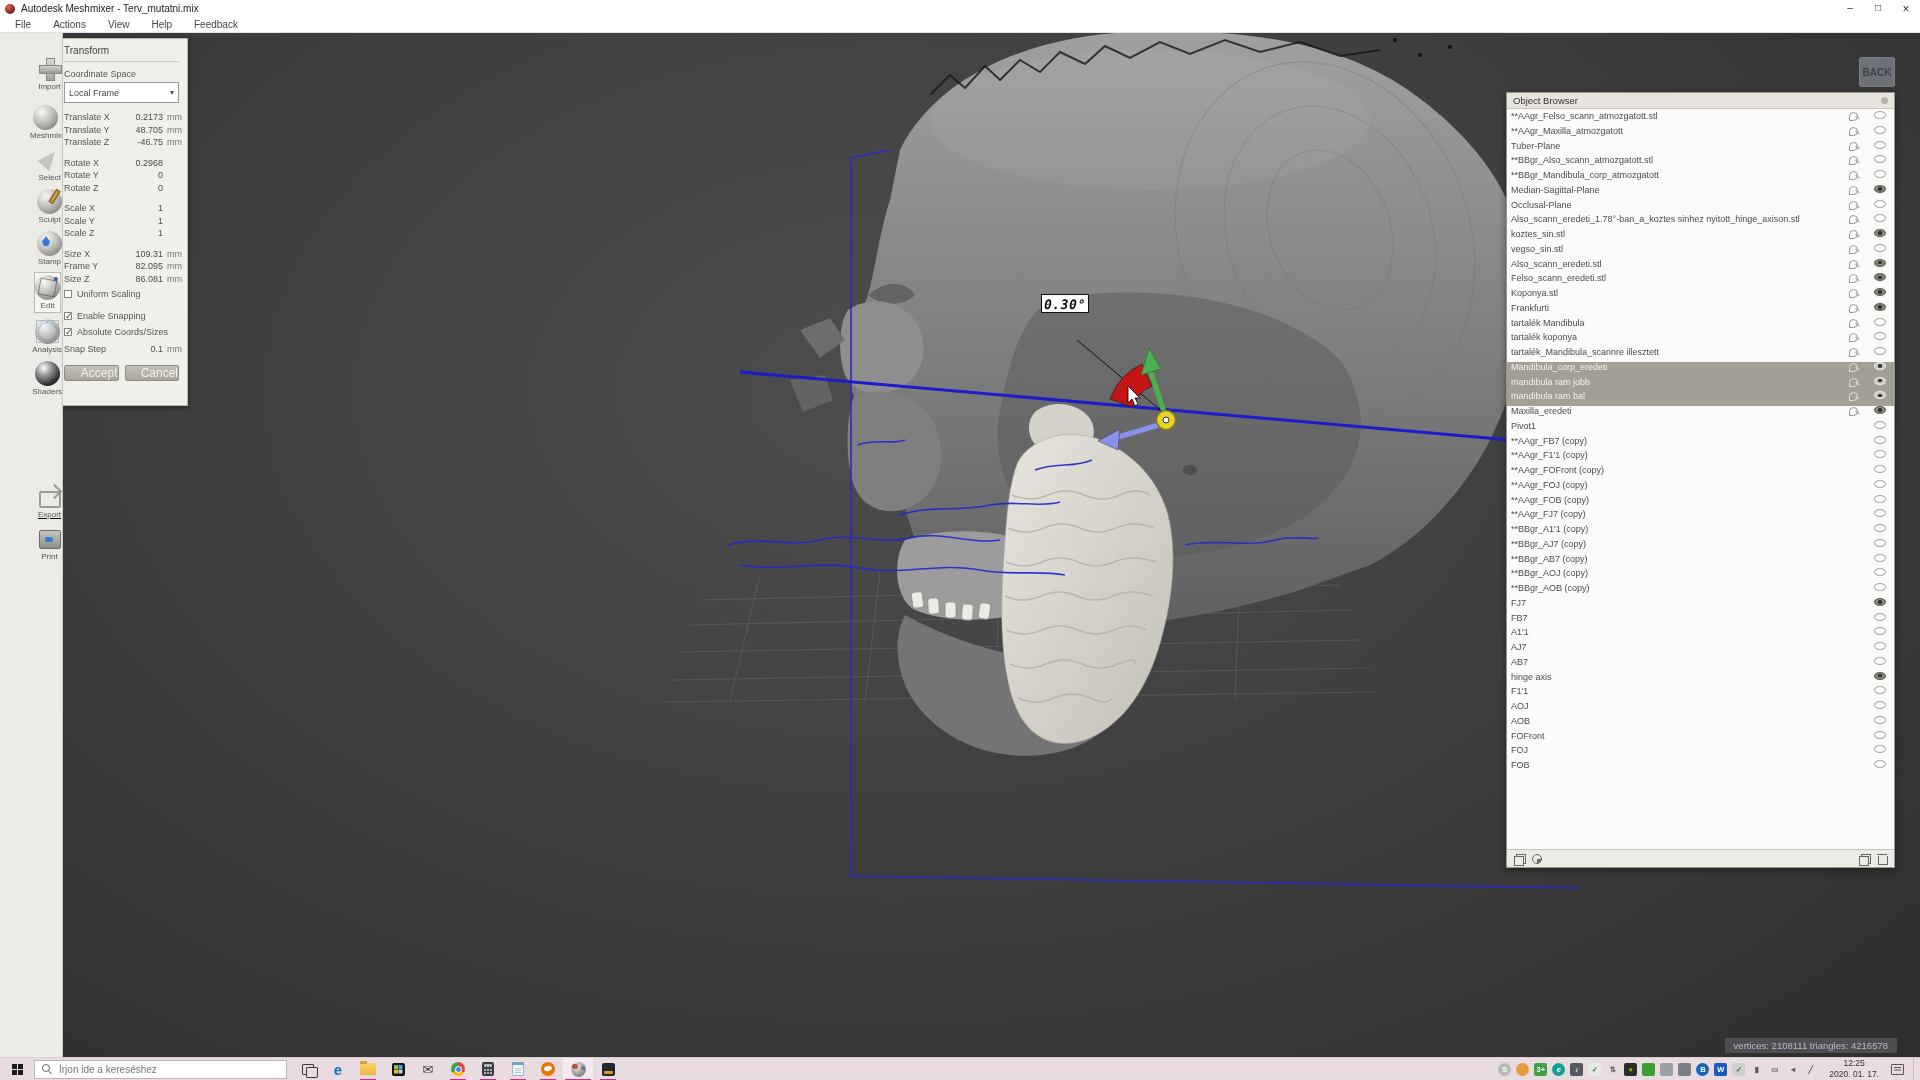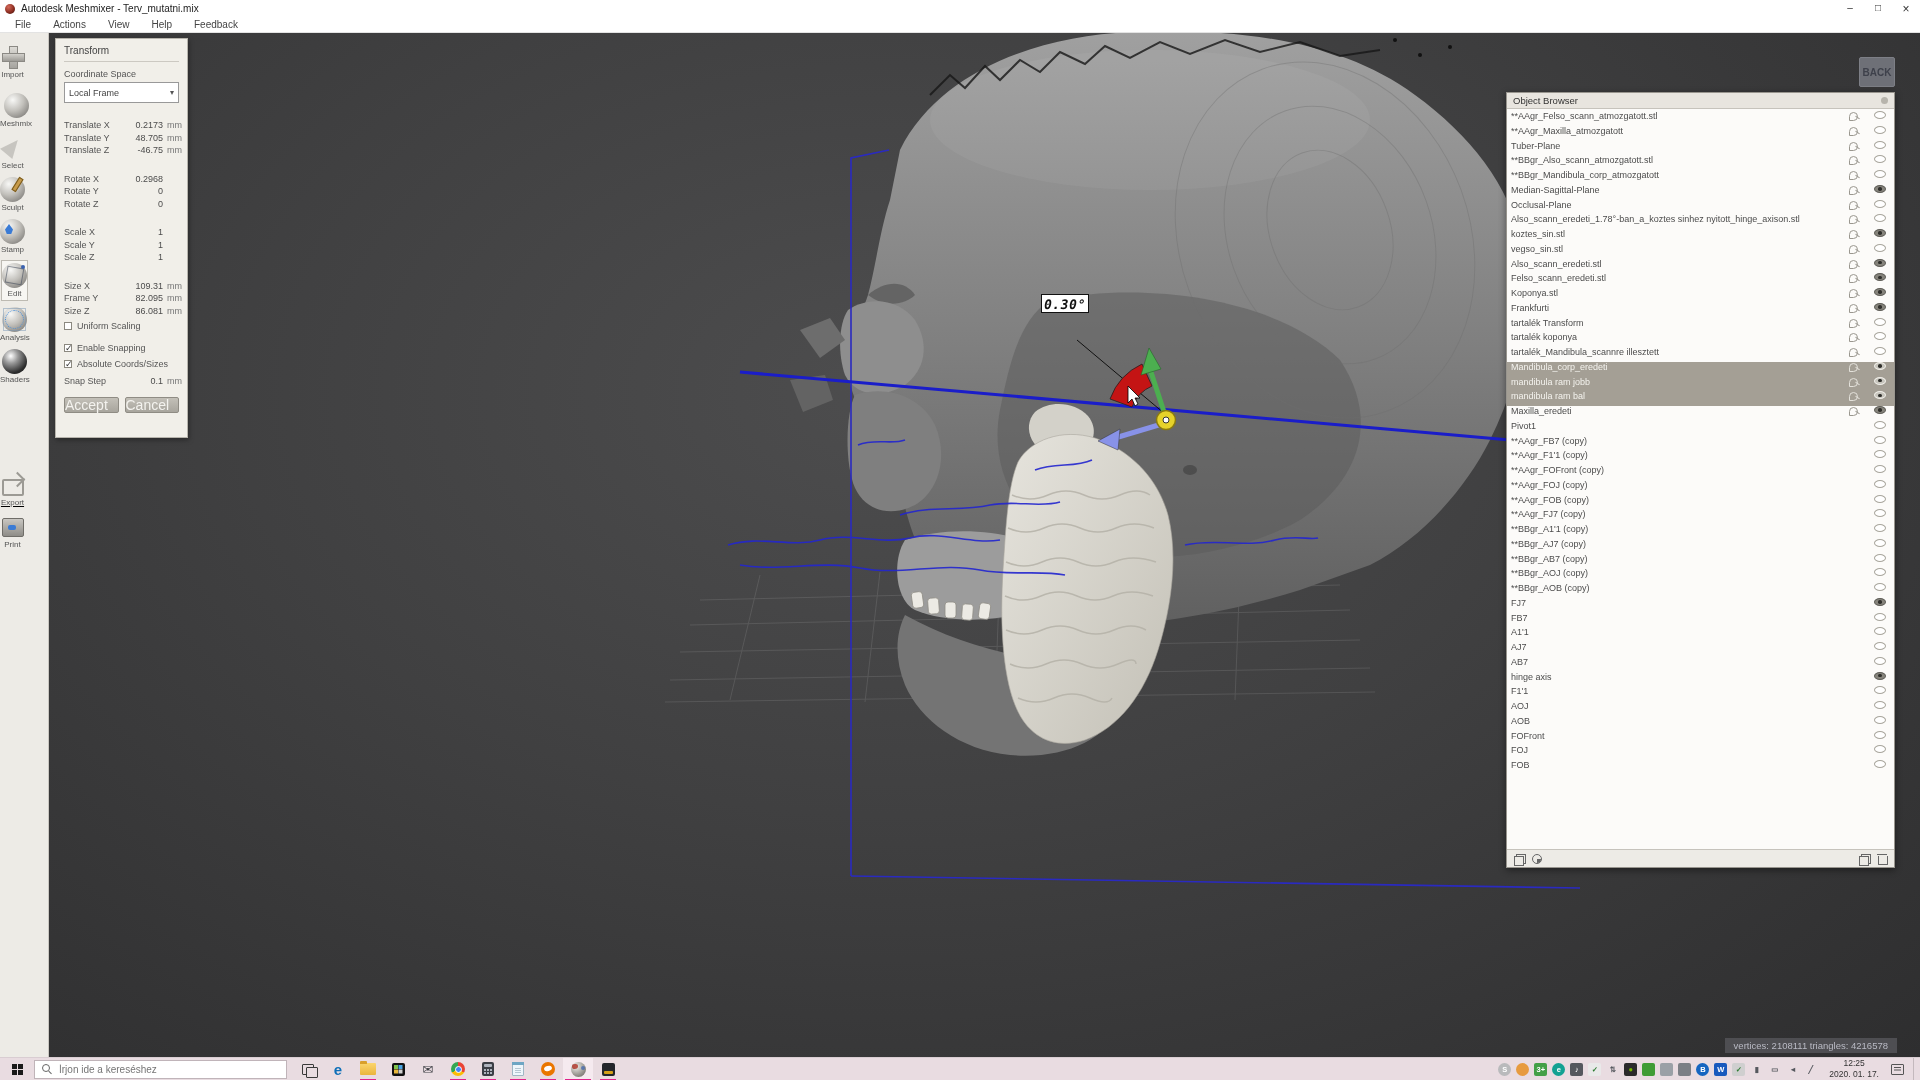--- a/index.html
+++ b/index.html
@@ -8,21 +8,21 @@
   
   #titlebar{position:absolute;left:0;top:0;right:0;height:17px;background:#fff;display:flex;align-items:center;z-index:30;font-size:10px;color:#222}
   #app-logo{width:10px;height:10px;border-radius:50%;background:radial-gradient(circle at 35% 30%,#d4695a,#8e2f22 55%,#3a100a);margin:0 6px 0 5px}
   #win-controls{margin-left:auto;display:flex}
   #win-controls span{width:28px;text-align:center;color:#333;font-size:10px;cursor:default}
   .wc-min::before{content:"–"}.wc-max::before{content:"□"}.wc-close::before{content:"×";font-size:12px}
   #menubar{position:absolute;left:0;top:17px;right:0;height:16px;background:#fff;border-bottom:1px solid #e3e3e3;display:flex;align-items:center;z-index:30;font-size:10px;color:#444;padding-left:4px}
   .menu-item{padding:0 11px;cursor:default}
 
   
-  #tool-rail{position:absolute;left:0;top:33px;bottom:23px;width:49px;background:#edebe6;border-right:1px solid #c9c6c0;z-index:25;display:flex;flex-direction:column;align-items:flex-start;padding-top:7px}
+  #tool-rail{position:absolute;left:0;top:33px;bottom:23px;width:63px;background:#edebe6;border-right:1px solid #c9c6c0;z-index:25;display:flex;flex-direction:column;align-items:flex-end;padding-top:19px}
   .rail-sep{height:1px;background:#c9c6c0;margin:3px 6px}
   .tool{display:flex;flex-direction:column;align-items:center;margin:4px 0 3px;cursor:pointer}
   .tool-label{font-size:8px;color:#555;margin-top:1px}
   .tool.active{background:#f7f6f2;outline:1px solid #bdbab2;margin:4px 2px 3px;padding:2px 0}
   .tool-icon{width:25px;height:25px;position:relative}
   .sphere{border-radius:50%;background:radial-gradient(circle at 35% 28%,#f8f8f6,#c2c0bb 45%,#8a8884 80%,#6f6d69)}
   .import-plus-icon::before{content:"";position:absolute;left:9px;top:2px;width:7px;height:21px;background:linear-gradient(#dddbd6,#a5a39e);border:1px solid #8b8984}
   .import-plus-icon::after{content:"";position:absolute;top:9px;left:2px;height:7px;width:21px;background:linear-gradient(#d2d0cb,#9d9b96);border:1px solid #8b8984}
   .select-arrow-icon::before{content:"";position:absolute;left:4px;top:3px;width:0;height:0;border-left:8px solid transparent;border-right:8px solid transparent;border-bottom:18px solid #c7c5c0;transform:rotate(40deg)}
   .sculpt-sphere-icon::after{content:"";position:absolute;width:3px;height:13px;background:#c89b4a;border:1px solid #7a5c20;left:15px;top:0;transform:rotate(32deg)}
@@ -43,30 +43,30 @@
   #angle-label span{display:inline-block;font-family:"DejaVu Sans Mono",monospace;font-weight:bold;font-size:13px;line-height:17px;transform:skewX(-10deg);letter-spacing:.5px;color:#111}
   #back-btn{position:absolute;left:1859px;top:57px;width:36px;height:30px;background:#6e7077;border:1px solid #7d7f86;border-radius:2px;color:#3e414b;font-size:10px;font-weight:bold;display:flex;align-items:center;justify-content:center;z-index:4}
   #status-info{position:absolute;right:23px;bottom:27px;background:#4e4e52;color:#b9bac4;font-size:9.5px;padding:2px 9px;z-index:6}
 
   
   #transform-panel{position:absolute;left:55px;top:38px;width:133px;background:#f1efe9;border:1px solid #b7b4ac;box-shadow:1px 2px 5px rgba(0,0,0,.35);z-index:10;font-size:9px;color:#555;padding:6px 8px 24px}
   #tp-title{font-size:10px;color:#444;padding-bottom:5px;border-bottom:1px solid #ccc9c2;margin-bottom:7px}
   #cs-label{margin-bottom:3px;color:#555}
   #cs-select{height:21px;background:#fff;border:1px solid #999;display:flex;align-items:center;justify-content:space-between;padding:0 4px;color:#444;cursor:pointer}
   #cs-select::after{content:"▾";font-size:8px;color:#555}
-  .t-group{margin-top:16px}
+  .t-group{margin-top:8px}
   .t-row{display:grid;grid-template-columns:1fr 38px 16px;height:12.5px;align-items:center}
   .t-value{text-align:right;color:#4c4c4c}
   .t-unit{padding-left:4px;color:#777}
   .cb-row{display:flex;align-items:center;height:14px;margin-top:2px;cursor:pointer}
   .cb{width:8px;height:8px;border:1px solid #8b887f;background:#fff;display:inline-block;margin-right:5px;position:relative;flex:none}
   .cb.checked::before{content:"✓";position:absolute;left:0;top:-2.5px;font-size:9px;color:#333}
   #snap-row{margin-top:4px}
   #tp-buttons{display:flex;gap:6px;margin-top:9px}
-  #tp-buttons div{flex:1;height:16px;background:linear-gradient(#c3c0b8,#a8a59d);border:1px solid #8f8c84;border-radius:2px;color:#f4f3ef;font-size:14px;text-align:left;line-height:14px;cursor:pointer}
+  #tp-buttons div{flex:1;height:16px;background:linear-gradient(#c3c0b8,#a8a59d);border:1px solid #8f8c84;border-radius:2px;color:#f4f3ef;font-size:12px;text-align:right;line-height:14px;cursor:pointer}
   .gap6{height:6px}
 
   
   #object-browser{position:absolute;left:1506px;top:92px;width:389px;height:776px;background:#fcfbf9;border:1px solid #98958e;box-shadow:0 2px 7px rgba(0,0,0,.45);z-index:10;display:flex;flex-direction:column}
   #ob-header{height:16px;background:#e8e5df;border-bottom:1px solid #c6c3bc;display:flex;align-items:center;padding:0 6px;font-size:9.5px;color:#333;flex:none}
   .ob-dot{width:7px;height:7px;border-radius:50%;background:#b7b4ac;margin-left:auto;cursor:pointer}
   #ob-list{flex:1;overflow:hidden;padding-top:2px}
   .ob-row{height:14.75px;display:flex;padding-left:4px;font-size:9px;color:#4c4c4c;cursor:pointer}
   .ob-row.sel{background:#a49f95;color:#f4f3ee}
   .ob-label{flex:1;white-space:nowrap;overflow:hidden}
@@ -506,21 +506,21 @@
         </span>
       </div>
       <div class="ob-row">
         <span class="ob-label">Frankfurti</span>
         <span class="ob-pin"></span>
         <span class="ob-eyecell">
           <span class="eye open"></span>
         </span>
       </div>
       <div class="ob-row">
-        <span class="ob-label">tartalék Transform</span>
+        <span class="ob-label">tartalék Mandibula</span>
         <span class="ob-pin"></span>
         <span class="ob-eyecell">
           <span class="eye closed"></span>
         </span>
       </div>
       <div class="ob-row">
         <span class="ob-label">tartalék koponya</span>
         <span class="ob-pin"></span>
         <span class="ob-eyecell">
           <span class="eye closed"></span>

